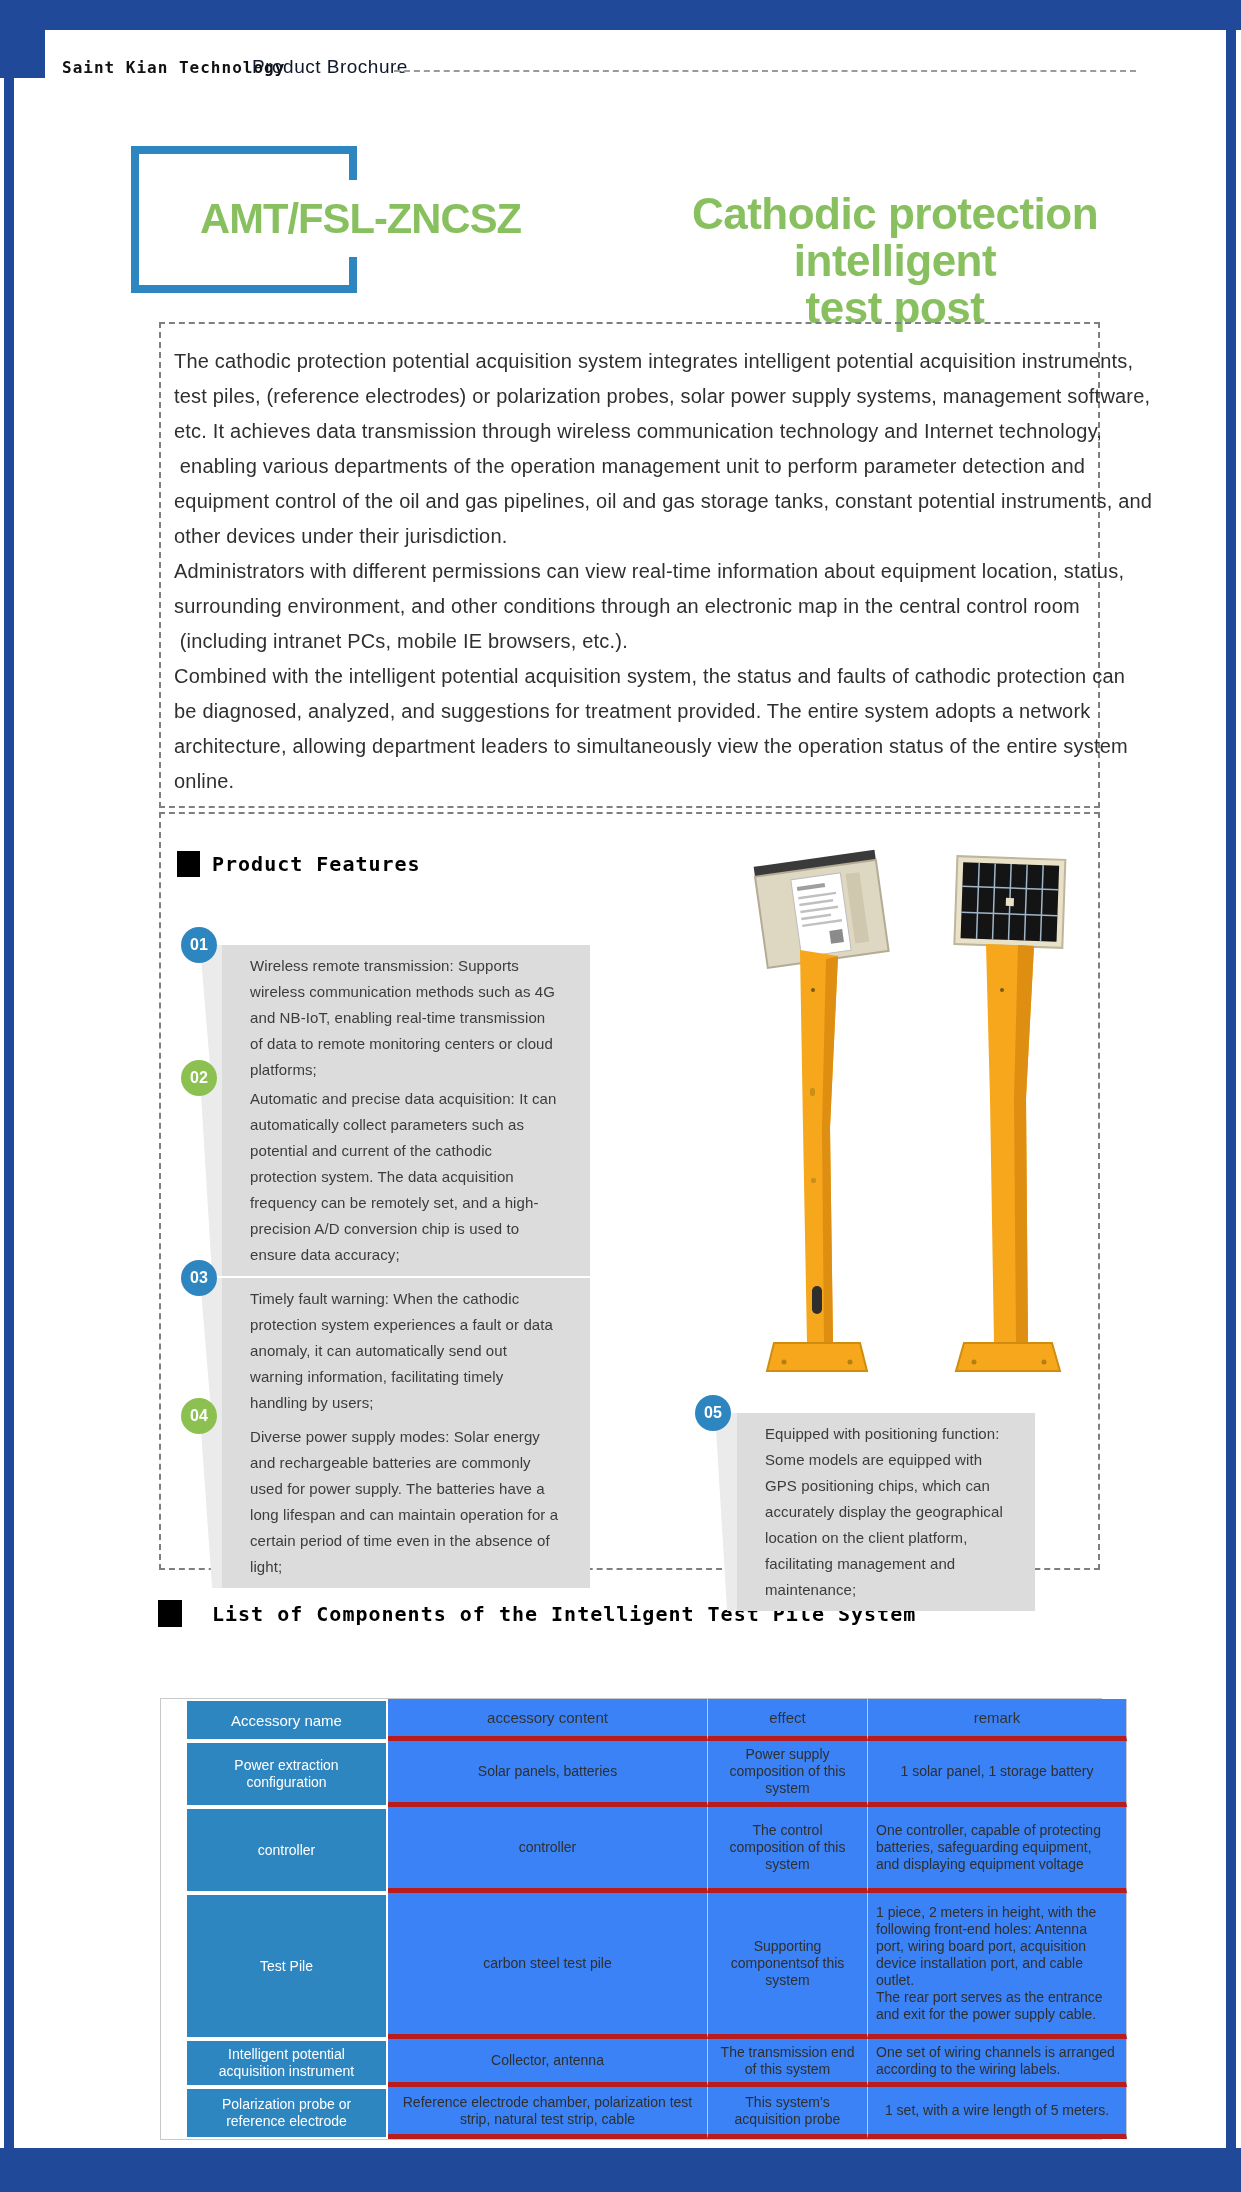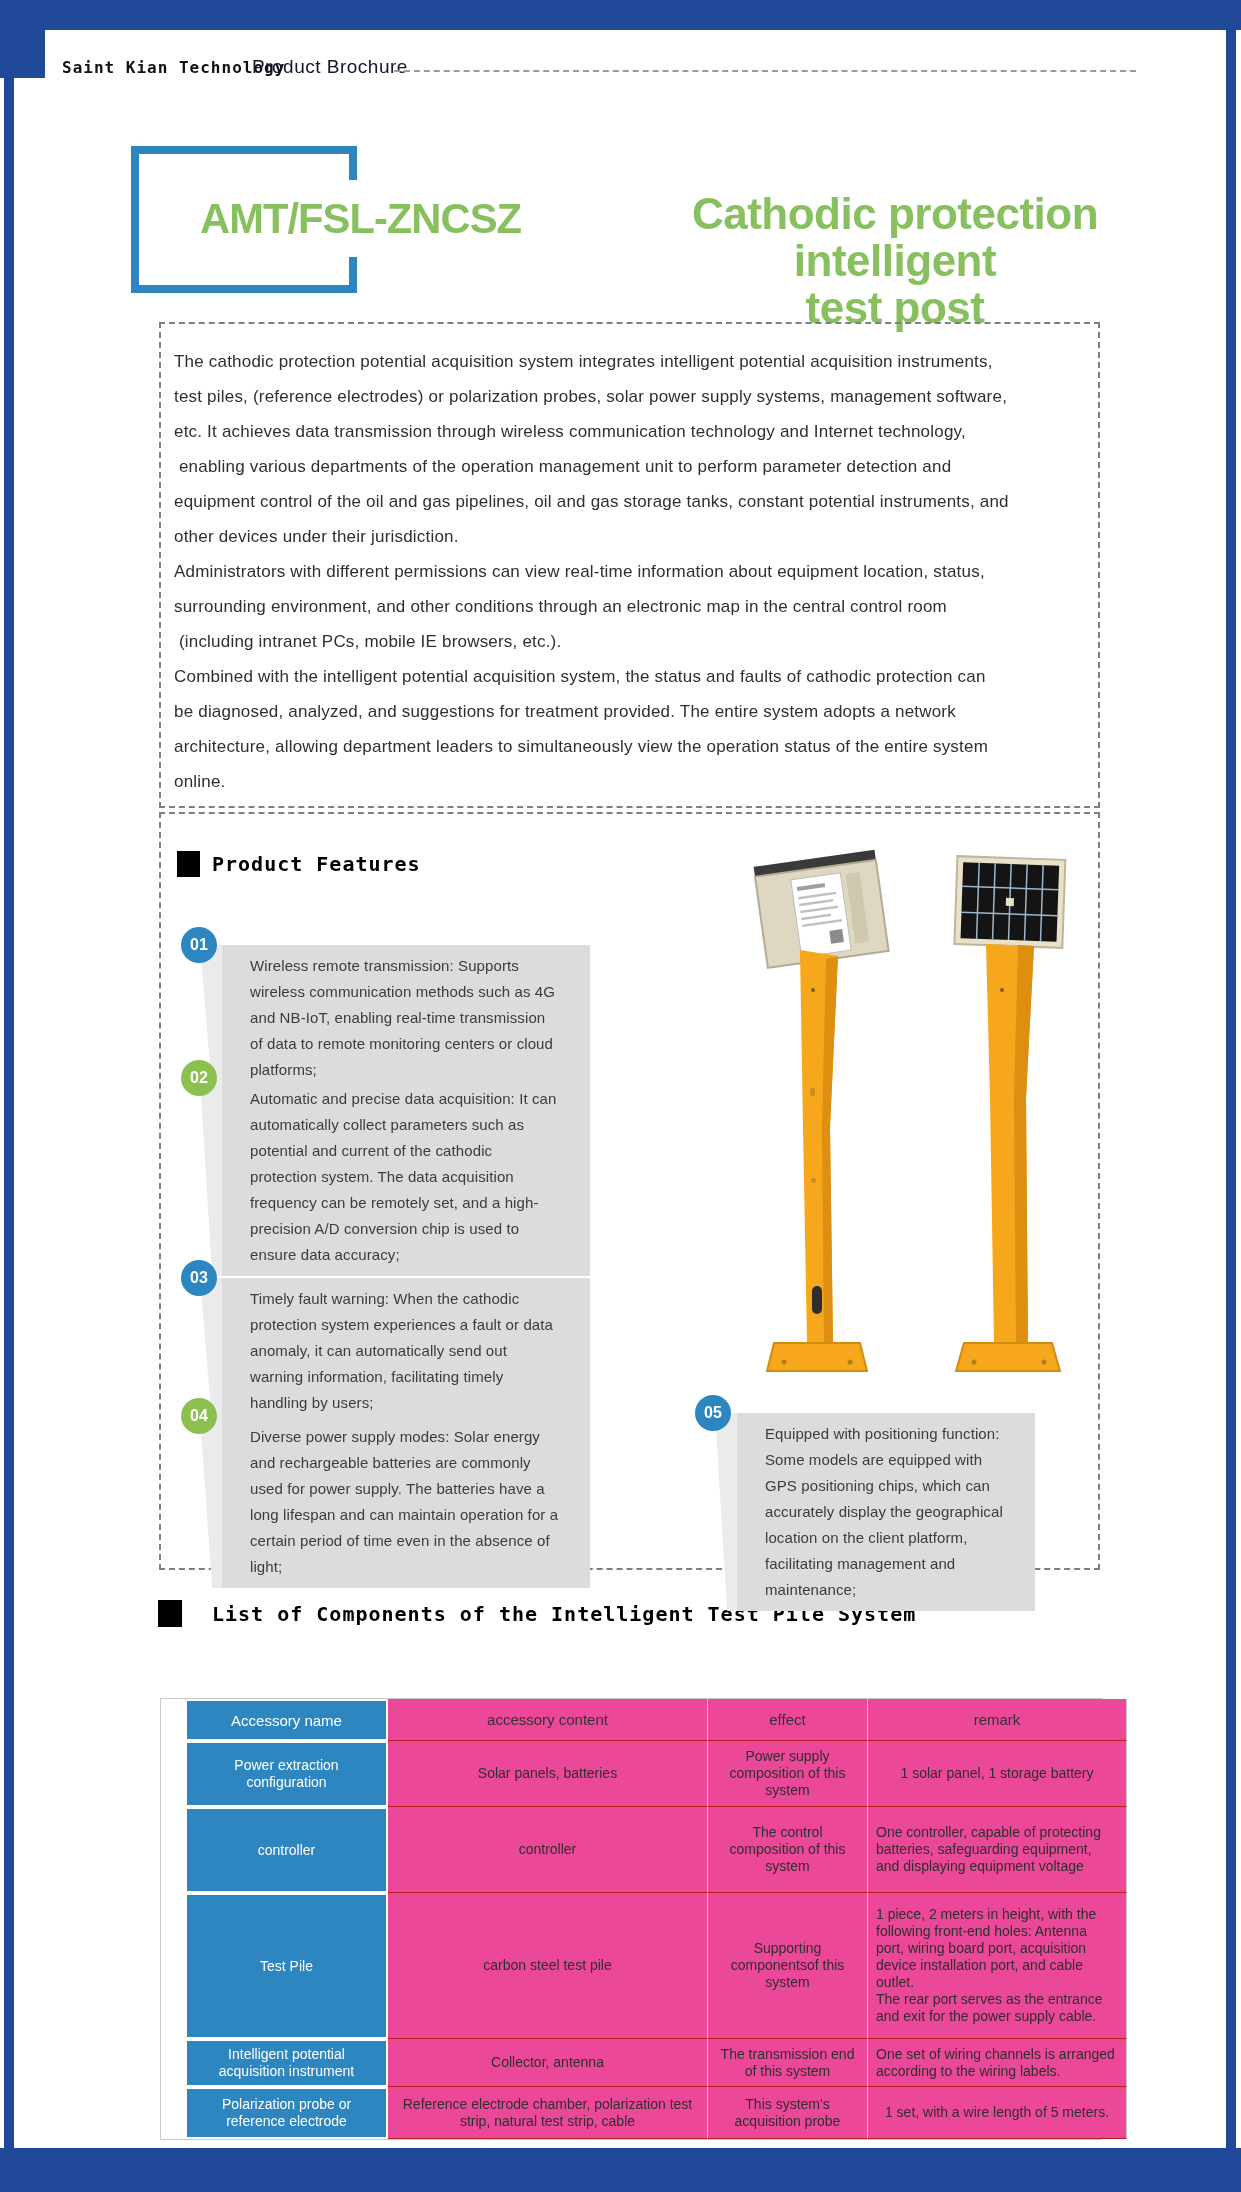--- a/index.html
+++ b/index.html
@@ -33,21 +33,21 @@
   .bracket .stub-top{position:absolute;right:0;top:-8px;width:8px;height:34px;background:var(--steel);}
   .bracket .stub-bottom{position:absolute;right:0;bottom:-8px;width:8px;height:36px;background:var(--steel);}
   .model-code{position:absolute;left:200px;top:194px;font-size:43px;font-weight:700;
               color:var(--green);letter-spacing:-1px;transform:scaleX(.97);transform-origin:left;}
   .product-title{position:absolute;left:610px;top:190px;width:570px;text-align:center;
                  font-size:44px;font-weight:700;color:var(--green);line-height:47px;letter-spacing:-.5px;}
 
   
   .desc-box{position:absolute;left:159px;top:322px;width:941px;height:486px;box-sizing:border-box;
             border:2px dashed #7f7f7f;padding-top:20px;}
-  .dline{white-space:pre;height:35px;line-height:35px;font-size:17px;color:#2f2f2f;
+  .dline{white-space:pre;height:35px;line-height:35px;font-size:20px;color:#2f2f2f;
          padding-left:13px;letter-spacing:.2px;}
   .feat-box{position:absolute;left:159px;top:812px;width:941px;height:758px;box-sizing:border-box;
             border:2px dashed #7f7f7f;}
 
   
   .sq{position:absolute;background:#000;}
   .sec-head{position:absolute;font-family:"DejaVu Sans Mono",monospace;font-size:20px;
             font-weight:700;color:#000;letter-spacing:1px;}
 
   
@@ -69,22 +69,22 @@
   .c3{left:181px;top:1260px;}
   .c4{left:181px;top:1398px;}
   .c5{left:695px;top:1395px;}
 
   .photos{position:absolute;left:700px;top:838px;width:420px;height:545px;}
 
   
   .comp-table{position:absolute;left:160px;top:1698px;width:942px;display:grid;
               grid-template-columns:203px 320px 160px 259px;border:1px solid #c9c9c9;box-sizing:border-box;padding-left:24px;}
   .tcell{display:flex;align-items:center;justify-content:center;text-align:center;
-         font-size:14px;color:#2f2f2f;border-right:1px solid #c9c9c9;border-bottom:1px solid #b91c1c;
-         padding:4px 8px;box-sizing:border-box;background:#ec4899;line-height:17px;}
+         font-size:14px;color:#2f2f2f;border-right:1px solid #c9c9c9;border-bottom:5px solid #b91c1c;
+         padding:4px 8px;box-sizing:border-box;background:#3b82f6;line-height:17px;}
   .tcell.hdr{font-size:15px;color:#333;}
   .tcell.name{background:var(--steel);color:#fff;border:2px solid #fff;}
   .tcell.left{justify-content:flex-start;text-align:left;}
   .tcell.pre{white-space:pre-line;}
   .r0{min-height:42px;} .r1{min-height:66px;} .r2{min-height:86px;}
   .r3{min-height:146px;} .r4{min-height:48px;} .r5{min-height:52px;}
 </style>
 </head>
 <body>
 

